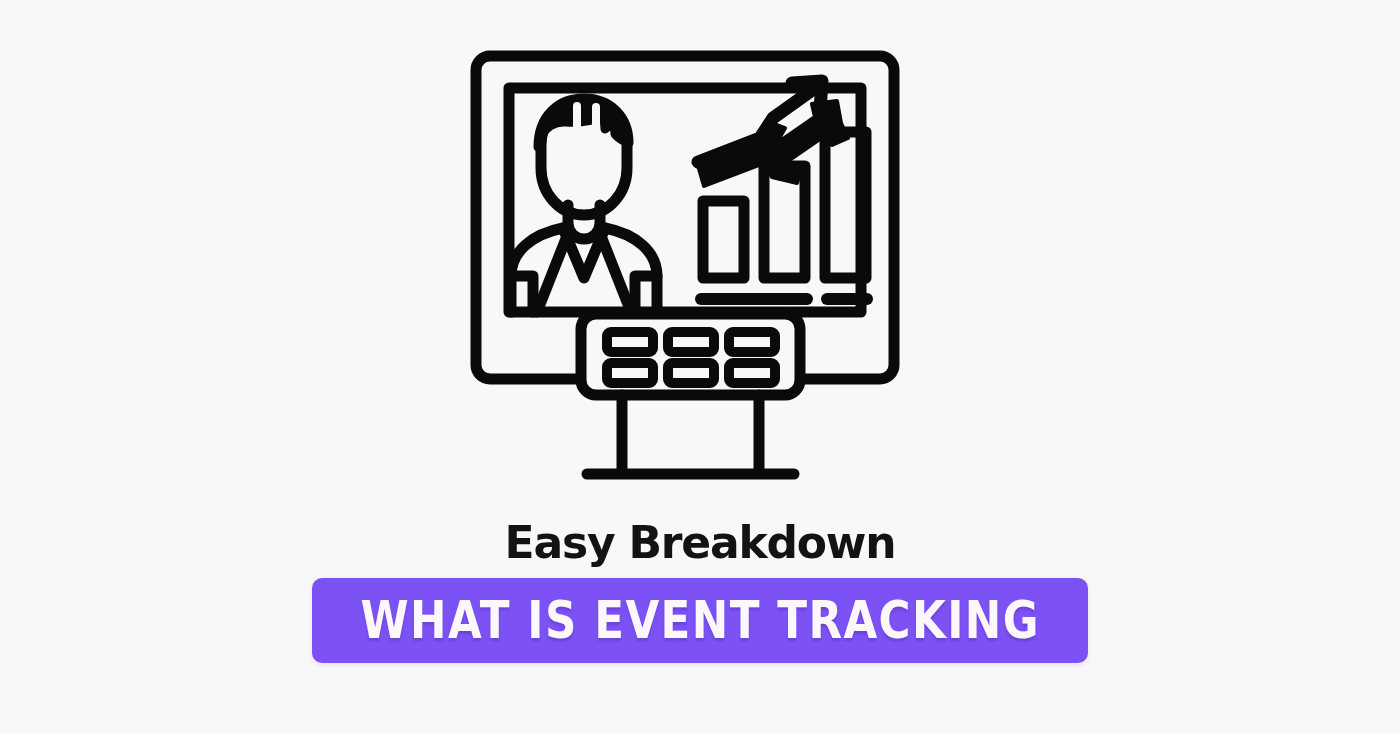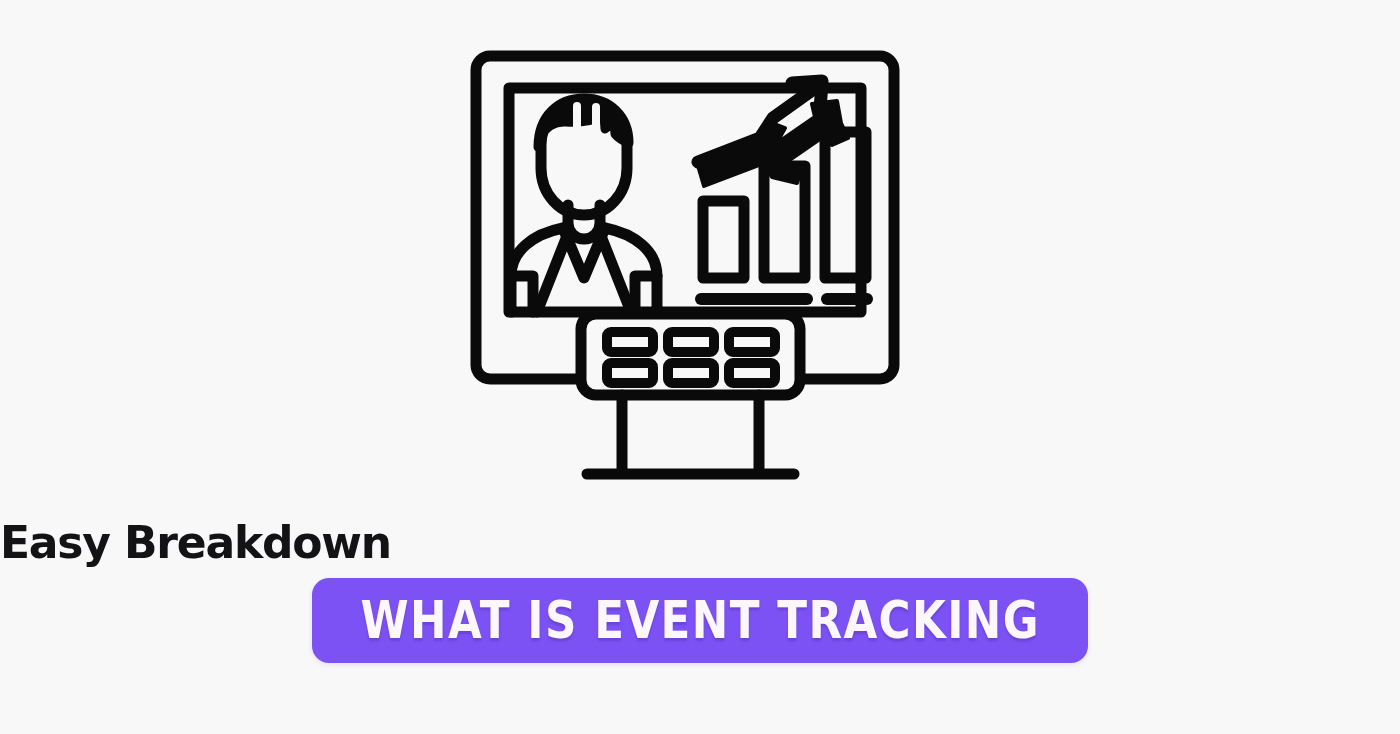--- a/index.html
+++ b/index.html
@@ -42,21 +42,21 @@
     height: 445px;
     margin-top: 50px;
   }
 
   
   .headline {
     position: absolute;
     left: 0;
     top: 511px;
     width: 1400px;
-    text-align: left;
+    text-align: center;
     font-family: "DejaVu Sans", "Liberation Sans", sans-serif;
     font-size: 44px;
     font-weight: 700;
     letter-spacing: -1.2px;
     color: #131316;
     line-height: 64px;
     white-space: nowrap;
   }
 
   
@@ -66,21 +66,21 @@
     top: 578px;
     width: 1400px;
     display: flex;
     justify-content: center;
   }
   .badge {
     box-sizing: border-box;
     min-width: 634px;
     height: 85px;
     padding: 12px 38px;
-    border-radius: 17px;
+    border-radius: 10px;
     background: #7c52f5;
     display: flex;
     align-items: center;
     justify-content: center;
     box-shadow: 0 2px 5px rgba(60, 30, 140, 0.10);
   }
   .badge-text {
     font-family: "DejaVu Sans", "Liberation Sans", sans-serif;
     font-size: 45px;
     font-weight: 700;

